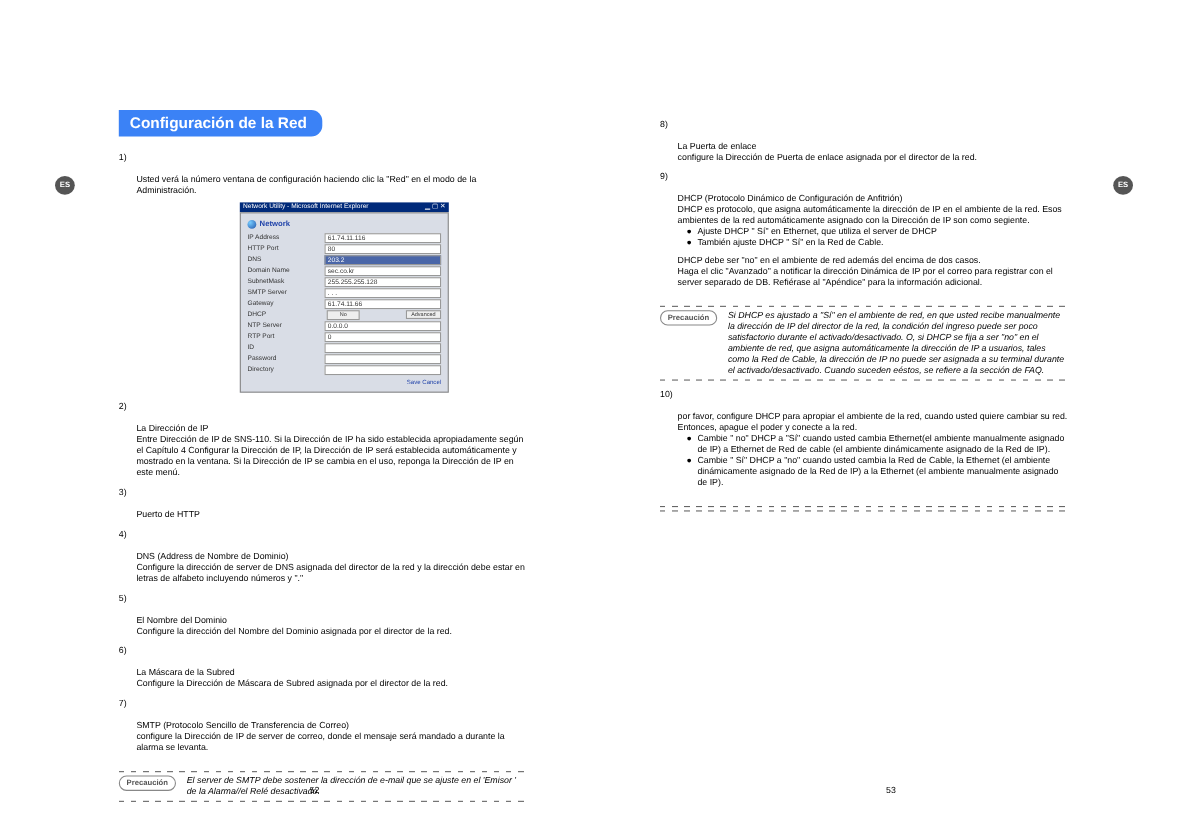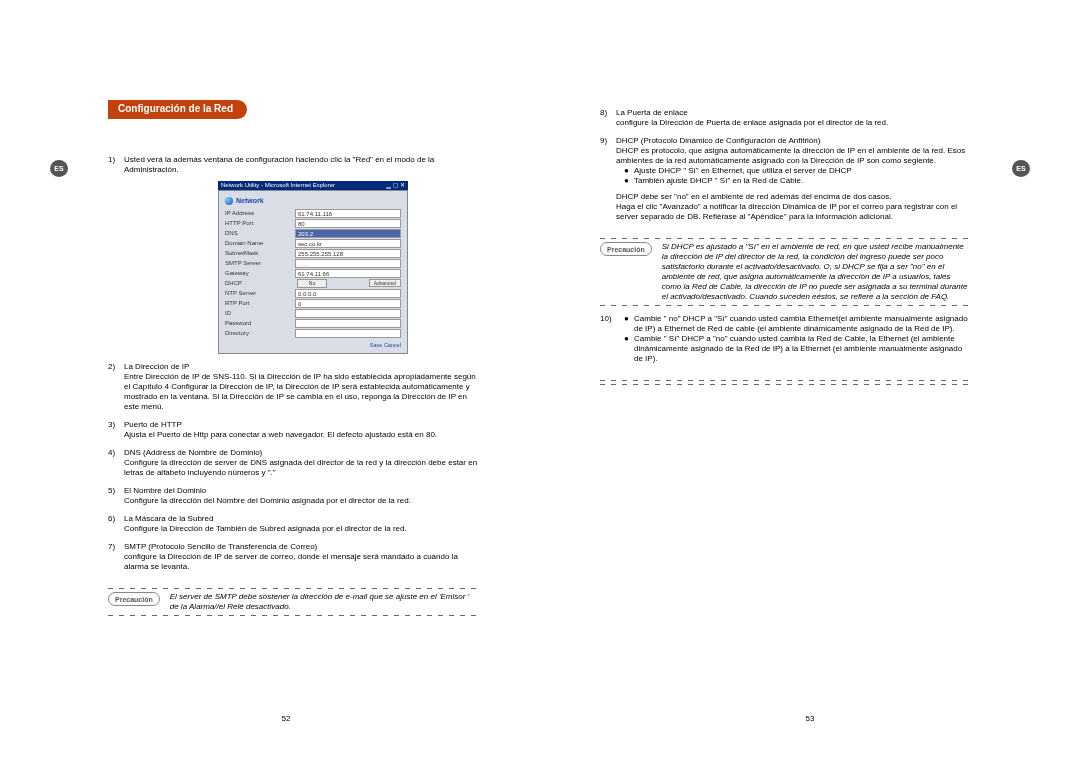--- a/index.html
+++ b/index.html
@@ -6,24 +6,24 @@
   html, body { width: 1080px; height: 763px; background: #fff; font-family: Arial, Helvetica, sans-serif; color: #000; }
   .spread { position: relative; width: 1080px; height: 763px; }
   .page { position: absolute; top: 0; width: 540px; height: 763px; }
   .page-left { left: 0; }
   .page-right { right: 0; }
   .side-tab { position: absolute; width: 18px; height: 17px; border-radius: 50%; background: #555; color:#fff; font-size:7px; line-height:17px; text-align:center; font-weight:bold; }
   .side-tab.left { left: 50px; top: 160px; }
   .side-tab.right { right: 50px; top: 160px; }
   .content { position: absolute; top: 100px; left: 108px; right: 60px; bottom: 60px; font-size: 8px; line-height: 1.25; }
   .page-right .content { left: 60px; right: 108px; }
-  .tab-title { display:inline-block; background:#c2410c; color:#fff; padding:3px 14px 3px 10px; font-size:10px; font-weight:bold; border-radius:0 10px 10px 0; margin-bottom:28px; }
+  .tab-title { display:inline-block; background:#3b82f6; color:#fff; padding:3px 14px 3px 10px; font-size:14px; font-weight:bold; border-radius:0 10px 10px 0; margin-bottom:6px; }
   .item { margin-top:8px; display:flex; }
   .item-num { flex: 0 0 16px; }
-  .item-body { flex: 1 1 auto; }
+  .item-body { flex: 1 1 auto; margin-top: 20px; }
   .sub-title { }
   .sub-desc { display:block; padding-left:0; }
   .bullet { display:flex; padding-left:8px; }
   .bullet .dot { flex:0 0 10px; }
   .ss-wrap { display:block; margin:6px auto 6px 110px; width:190px; }
   .ss-titlebar { background:#002a7a; color:#fff; font-size:6px; padding:1px 3px; display:flex; justify-content:space-between; }
   .ss-body { background:#d9dde6; border:1px solid #888; padding:6px 6px 4px 6px; }
   .ss-hdr { color:#24a; font-size:7px; font-weight:bold; margin-bottom:3px; display:flex; align-items:center; gap:3px; }
   .ss-hdr .globe { width:8px; height:8px; border-radius:50%; background: radial-gradient(circle at 30% 30%, #7cf, #25a); display:inline-block; }
   .ss-row { display:flex; align-items:center; margin:1px 0; font-size:6px; color:#333; }
@@ -47,21 +47,21 @@
 
 <div class="spread">
 
   <div class="page page-left">
     <div class="side-tab left">ES</div>
     <div class="content">
       <span class="tab-title">Configuración de la Red</span>
 
       <div class="item">
         <span class="item-num">1)</span>
-        <span class="item-body">Usted verá la además ventana de configuración haciendo clic la "Red" en el modo de la Administración.</span>
+        <span class="item-body">Usted verá la número ventana de configuración haciendo clic la "Red" en el modo de la Administración.</span>
       </div>
 
       
       <div class="ss-wrap">
         <div class="ss-titlebar">
             <span>Network Utility - Microsoft Internet Explorer</span>
             <span>▁ ▢ ✕</span>
           </div>
         <div class="ss-body">
           <div class="ss-hdr">
@@ -130,37 +130,37 @@
         </div>
       </div>
 
       <div id="left-items-rest">
           <div class="item">
             <span class="item-num">2)</span>
             <span class="item-body"><span class="sub-title">La Dirección de IP</span><br><span class="sub-desc">Entre Dirección de IP de SNS-110. Si la Dirección de IP ha sido establecida apropiadamente según el Capítulo 4 Configurar la Dirección de IP, la Dirección de IP será establecida automáticamente y mostrado en la ventana. Si la Dirección de IP se cambia en el uso, reponga la Dirección de IP en este menú.</span></span>
           </div>
           <div class="item">
             <span class="item-num">3)</span>
-            <span class="item-body"><span class="sub-title">Puerto de HTTP</span><br><span class="sub-desc">Ajusta el Puerto de Http para conectar a web navegador. El defecto ajustado está en 80.</span></span>
+            <span class="item-body"><span class="sub-title">Puerto de HTTP</span><br></span>
           </div>
           <div class="item">
             <span class="item-num">4)</span>
             <span class="item-body"><span class="sub-title">DNS (Address de Nombre de Dominio)</span><br><span class="sub-desc">Configure la dirección de server de DNS asignada del director de la red y la dirección debe estar en letras de alfabeto incluyendo números y "."</span></span>
           </div>
           <div class="item">
             <span class="item-num">5)</span>
             <span class="item-body"><span class="sub-title">El Nombre del Dominio</span><br><span class="sub-desc">Configure la dirección del Nombre del Dominio asignada por el director de la red.</span></span>
           </div>
           <div class="item">
             <span class="item-num">6)</span>
-            <span class="item-body"><span class="sub-title">La Máscara de la Subred</span><br><span class="sub-desc">Configure la Dirección de También de Subred asignada por el director de la red.</span></span>
+            <span class="item-body"><span class="sub-title">La Máscara de la Subred</span><br><span class="sub-desc">Configure la Dirección de Máscara de Subred asignada por el director de la red.</span></span>
           </div>
           <div class="item">
             <span class="item-num">7)</span>
-            <span class="item-body"><span class="sub-title">SMTP (Protocolo Sencillo de Transferencia de Correo)</span><br><span class="sub-desc">configure la Dirección de IP de server de correo, donde el mensaje será mandado a cuando la alarma se levanta.</span></span>
+            <span class="item-body"><span class="sub-title">SMTP (Protocolo Sencillo de Transferencia de Correo)</span><br><span class="sub-desc">configure la Dirección de IP de server de correo, donde el mensaje será mandado a durante la alarma se levanta.</span></span>
           </div>
         </div>
 
       <div class="callout">
         <div class="dash"></div>
         <div class="callout-row">
           <span class="badge">Precaución</span>
           <span class="callout-text">El server de SMTP debe sostener la dirección de e-mail que se ajuste en el 'Emisor ' de la Alarma//el Relé desactivado.</span>
         </div>
         <div class="dash"></div>
@@ -195,20 +195,22 @@
         <div class="callout-row">
           <span class="badge">Precaución</span>
           <span class="callout-text">Si DHCP es ajustado a "Sí" en el ambiente de red, en que usted recibe manualmente la dirección de IP del director de la red, la condición del ingreso puede ser poco satisfactorio durante el activado/desactivado. O, si DHCP se fija a ser "no" en el ambiente de red, que asigna automáticamente la dirección de IP a usuarios, tales como la Red de Cable, la dirección de IP no puede ser asignada a su terminal durante el activado/desactivado. Cuando suceden eéstos, se refiere a la sección de FAQ.</span>
         </div>
         <div class="dash"></div>
       </div>
 
       <div class="item">
         <span class="item-num">10)</span>
         <span class="item-body">
+          <span style="white-space:pre-line;">por favor, configure DHCP para apropiar el ambiente de la red, cuando usted quiere cambiar su red.
+Entonces, apague el poder y conecte a la red.</span>
           <span id="item10-bullets"><span class="bullet">
                 <span class="dot">●</span>
                 <span>Cambie " no" DHCP a "Sí" cuando usted cambia Ethernet(el ambiente manualmente asignado de IP) a Ethernet de Red de cable (el ambiente dinámicamente asignado de la Red de IP).</span>
               </span><span class="bullet">
                 <span class="dot">●</span>
                 <span>Cambie " Sí" DHCP a "no" cuando usted cambia la Red de Cable, la Ethernet (el ambiente dinámicamente asignado de la Red de IP) a la Ethernet (el ambiente manualmente asignado de IP).</span>
               </span></span>
         </span>
       </div>
 

